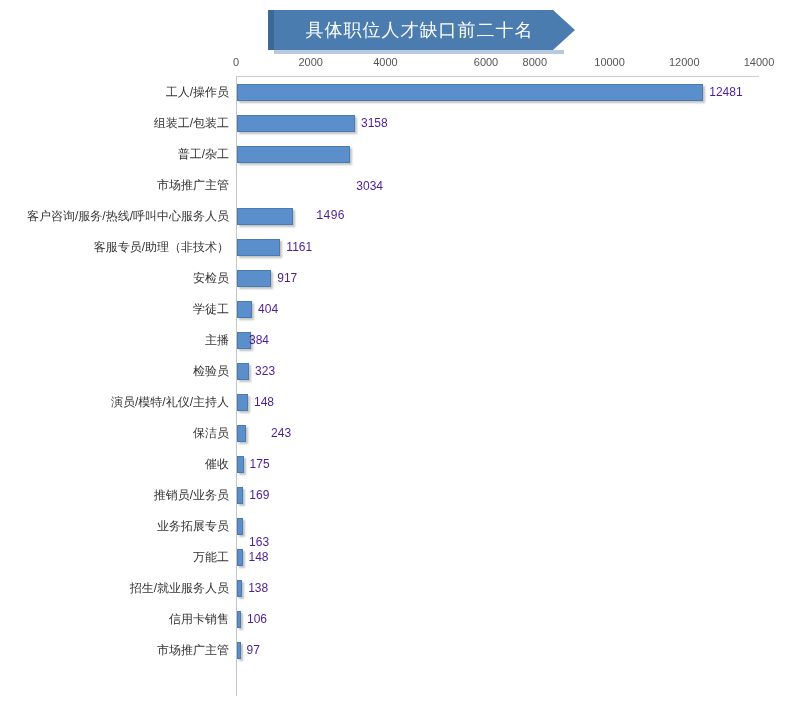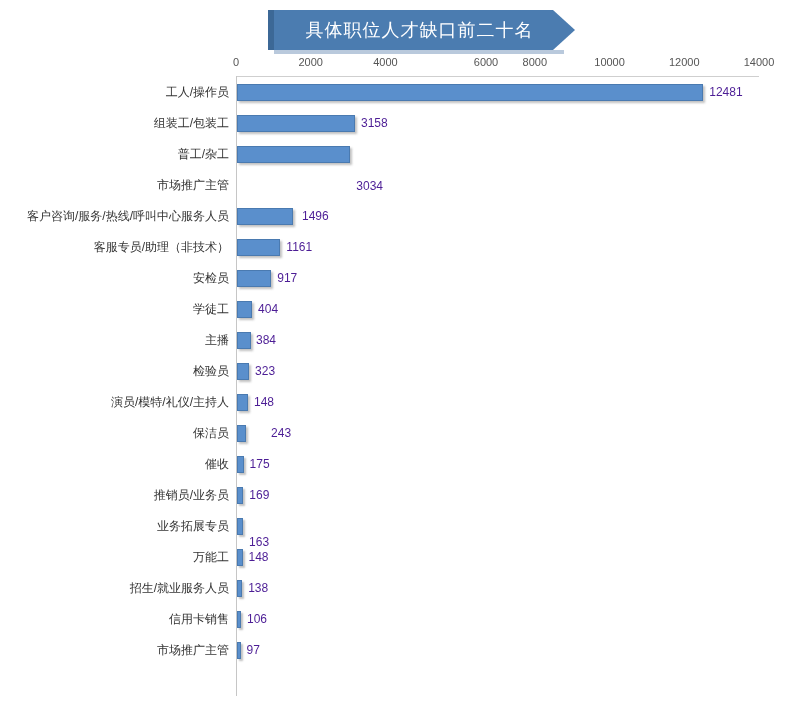--- a/index.html
+++ b/index.html
@@ -207,21 +207,21 @@
             <div class="bar-value" style="left: 119.342px; margin-top: 32px;">3034</div>
           </div>
         </div>
         <div class="bar-row">
           <div class="cat-label">市场推广主管</div>
         </div>
         <div class="bar-row">
           <div class="cat-label">客户咨询/服务/热线/呼叫中心服务人员</div>
           <div class="bar-track">
             <div class="bar" style="width: 55.8863px; background: rgb(90, 143, 204);"></div>
-            <div class="bar-value" style="left: 65px;">1496</div>
+            <div class="bar-value" style="left: 79px; font-family: Liberation Mono, monospace;">1496</div>
           </div>
         </div>
         <div class="bar-row">
           <div class="cat-label">客服专员/助理（非技术）</div>
           <div class="bar-track">
             <div class="bar" style="width: 43.3716px; background: rgb(90, 143, 204);"></div>
             <div class="bar-value" style="left: 49.3716px;">1161</div>
           </div>
         </div>
         <div class="bar-row">
@@ -235,21 +235,21 @@
           <div class="cat-label">学徒工</div>
           <div class="bar-track">
             <div class="bar" style="width: 15.0923px; background: rgb(90, 143, 204);"></div>
             <div class="bar-value" style="left: 21.0923px;">404</div>
           </div>
         </div>
         <div class="bar-row">
           <div class="cat-label">主播</div>
           <div class="bar-track">
             <div class="bar" style="width: 14.3451px; background: rgb(90, 143, 204);"></div>
-            <div class="bar-value" style="left: 19px;">384</div>
+            <div class="bar-value" style="left: 12px;">384</div>
           </div>
         </div>
         <div class="bar-row">
           <div class="cat-label">检验员</div>
           <div class="bar-track">
             <div class="bar" style="width: 12.0664px; background: rgb(90, 143, 204);"></div>
             <div class="bar-value" style="left: 18.0664px;">323</div>
           </div>
         </div>
         <div class="bar-row">

